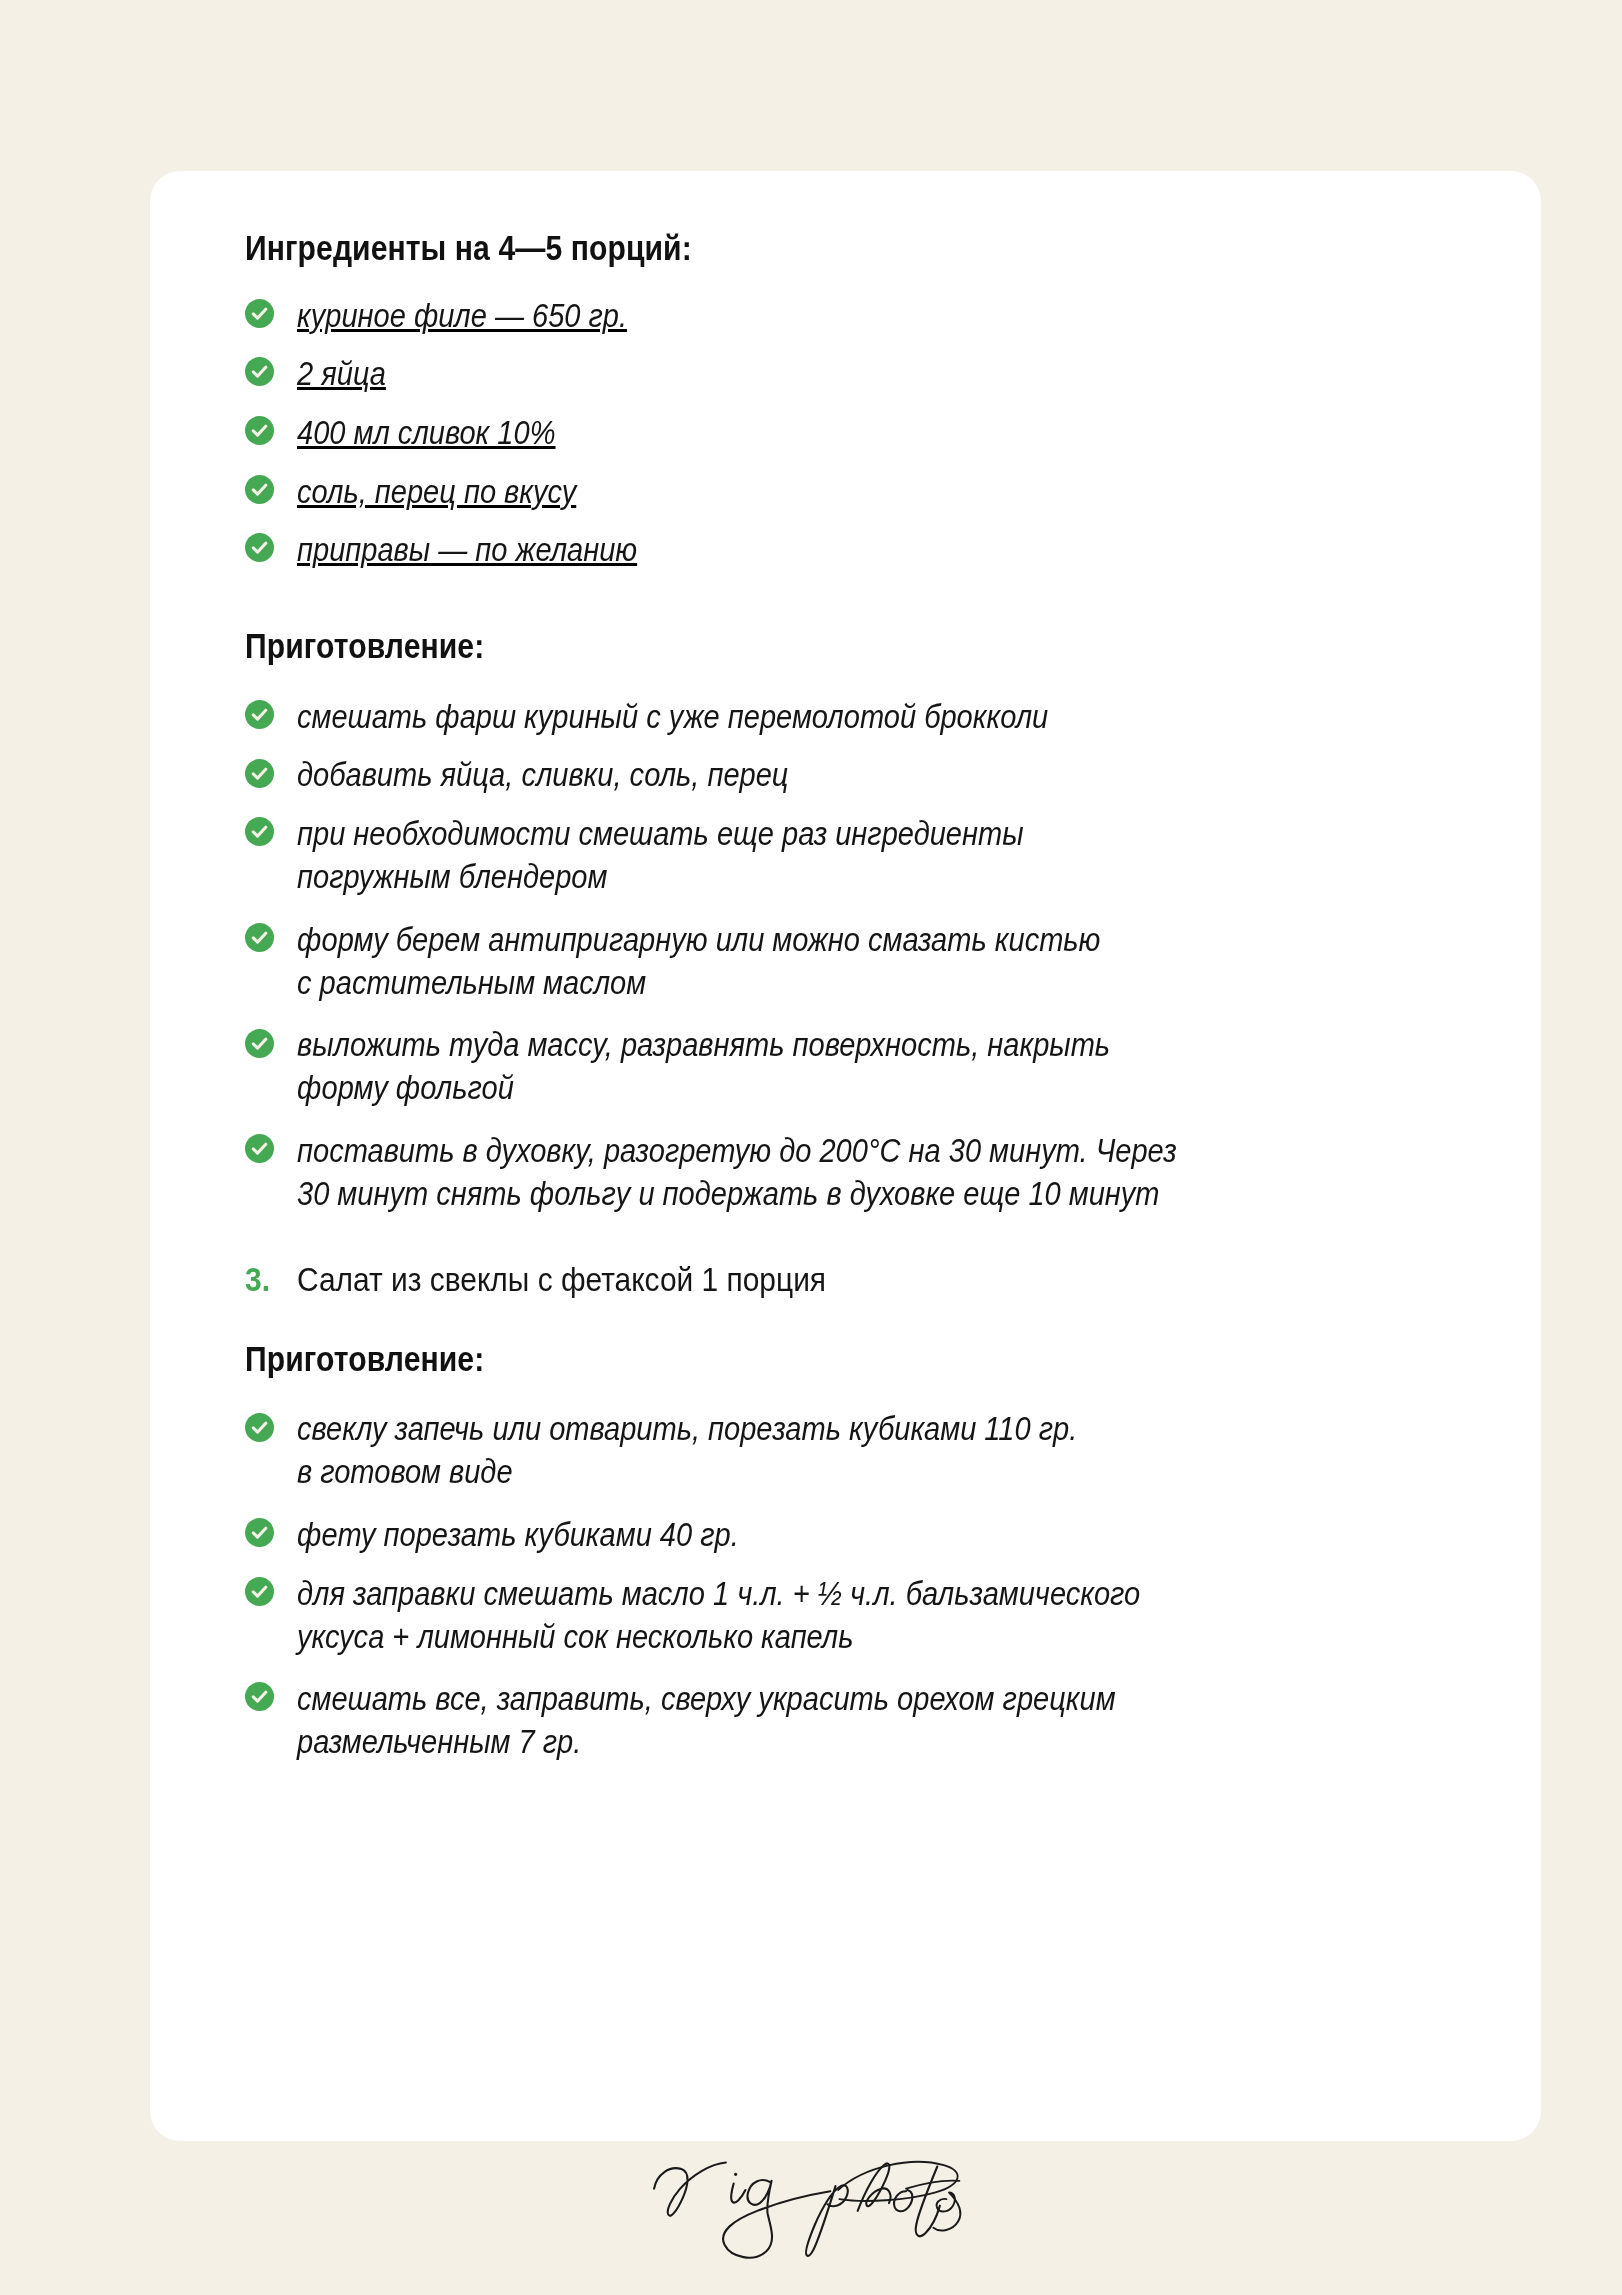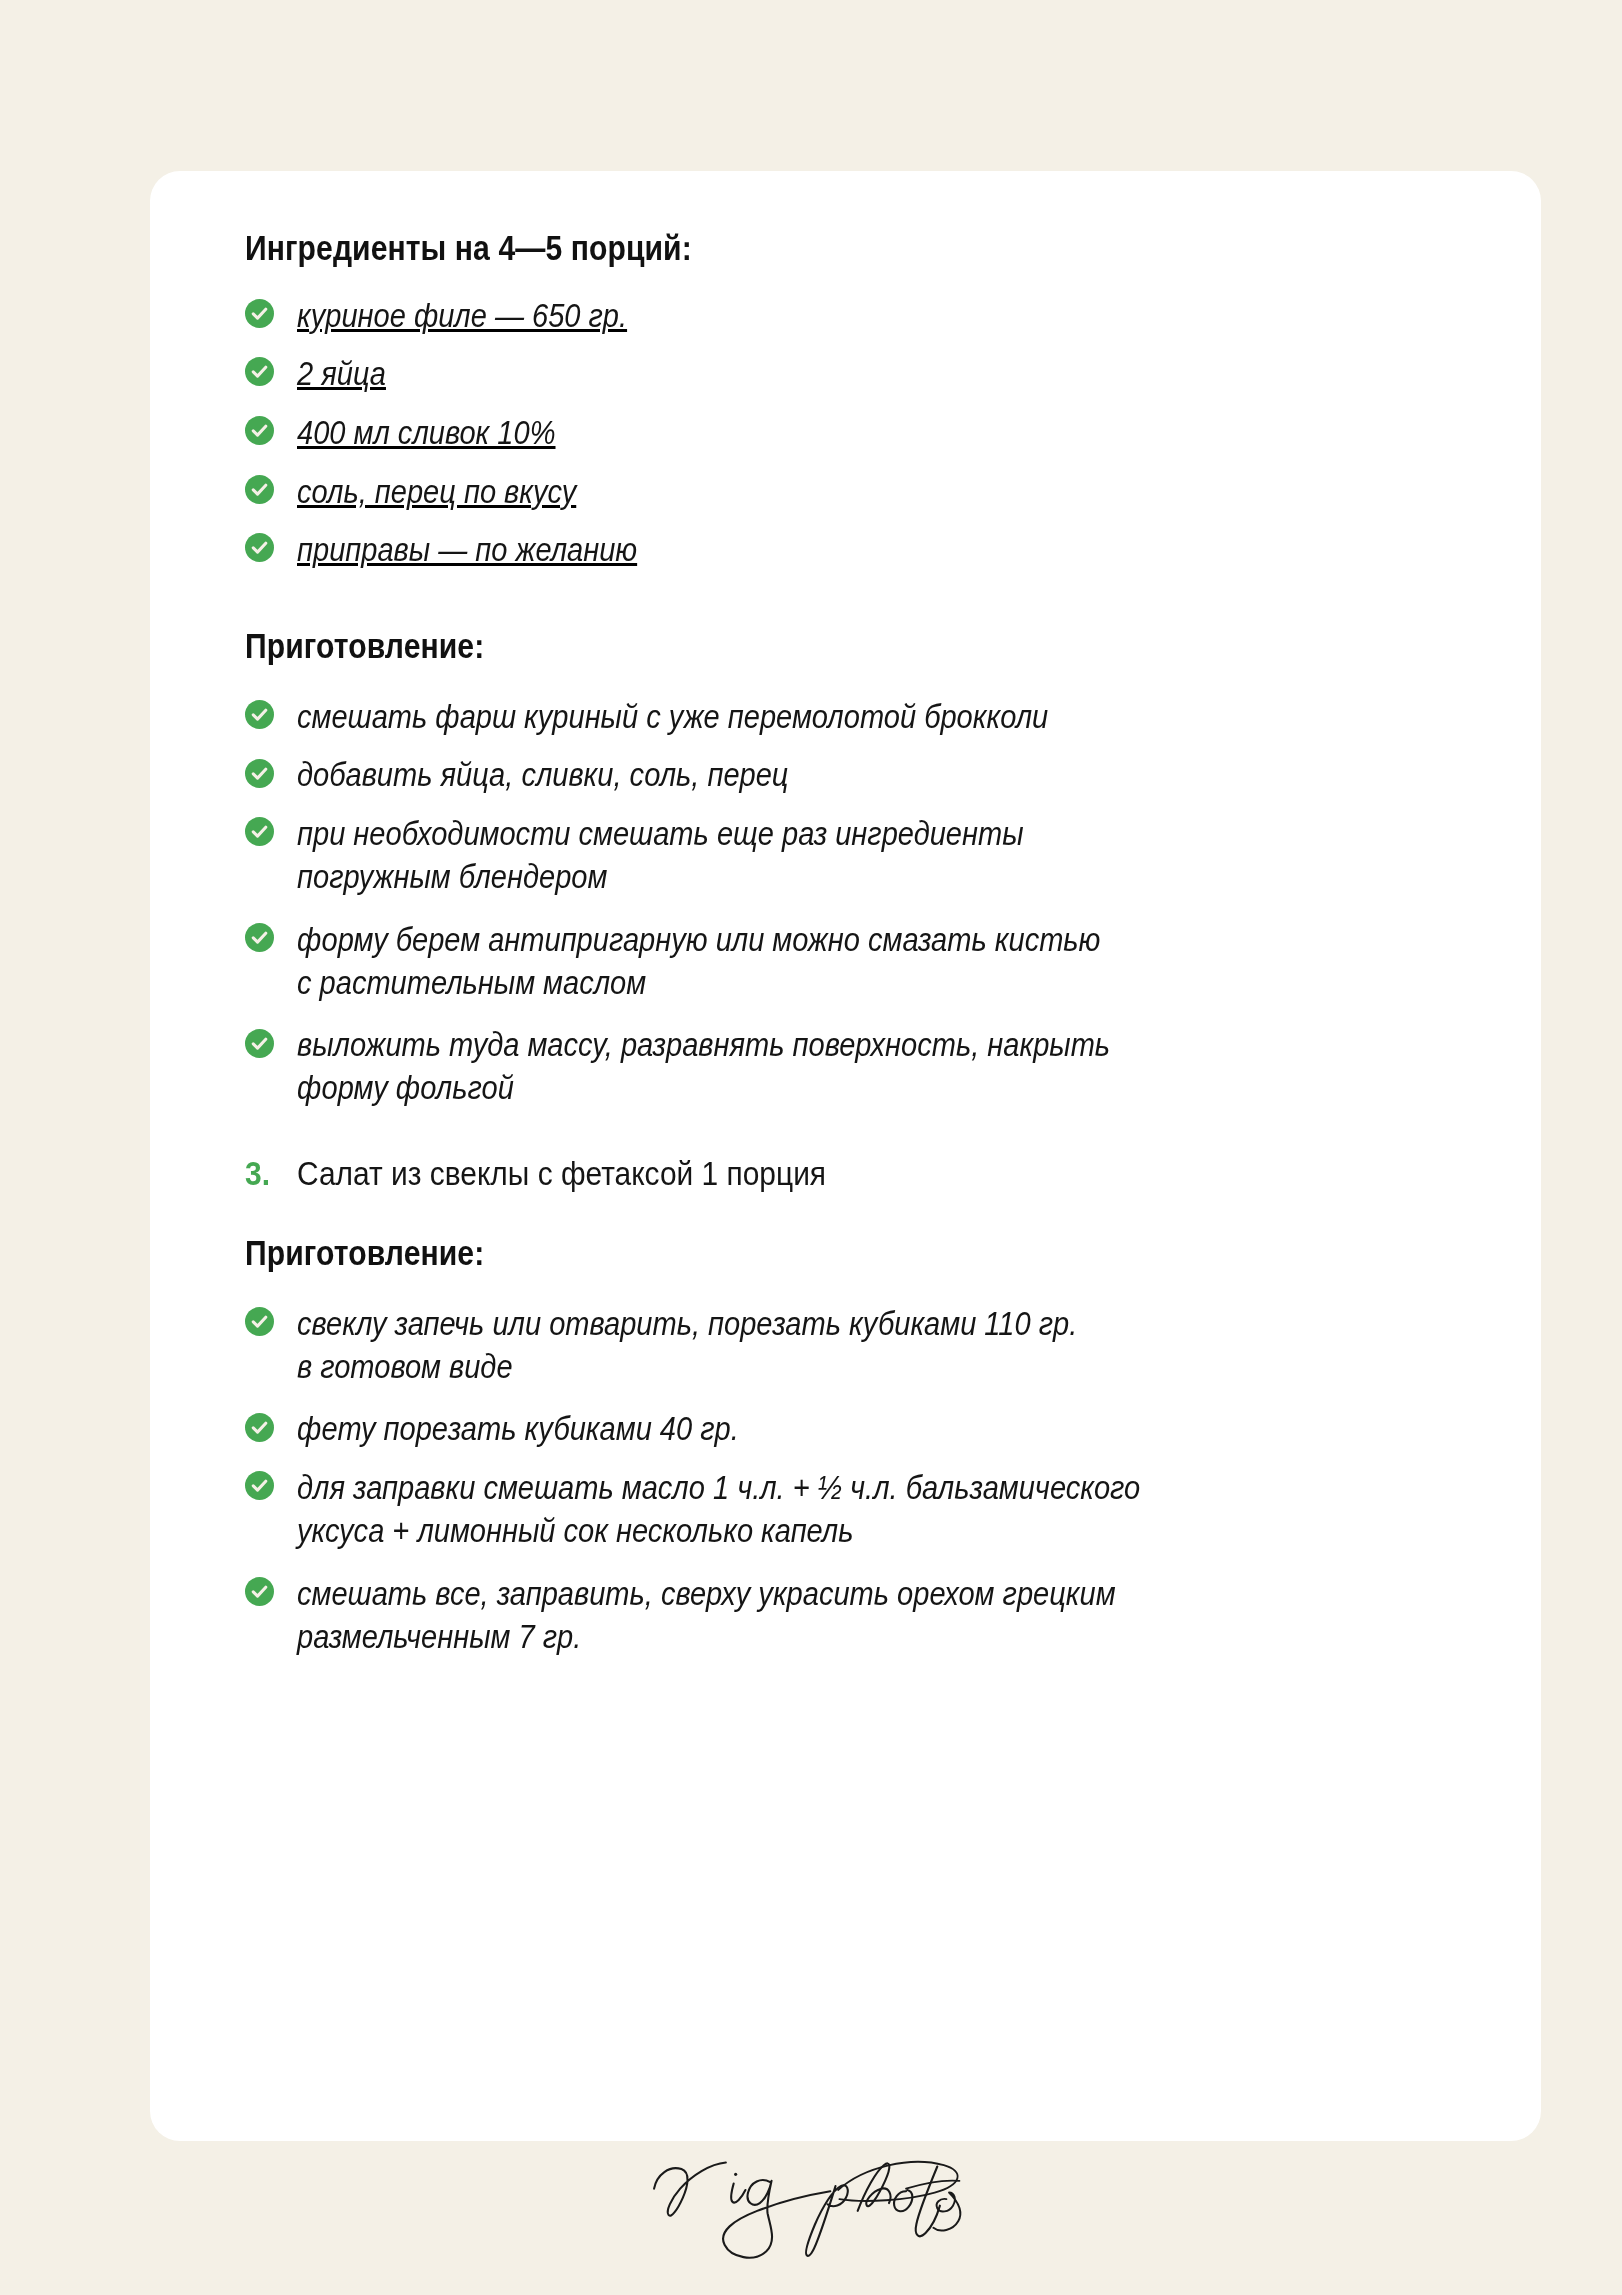--- a/index.html
+++ b/index.html
@@ -241,20 +241,30 @@
         <li class="spaced">
           <span class="check-icon">
             <svg viewBox="0 0 44 44" width="29" height="29">
                 <circle cx="22" cy="22" r="22" fill="#45A852"></circle>
                 <path d="M12.5 22.5 L19 29 L31.5 15.5" fill="none" stroke="#F4F0E6" stroke-width="4.6" stroke-linecap="round" stroke-linejoin="round"></path>
               </svg>
           </span>
           <span class="item-text">выложить туда массу, разравнять поверхность, накрыть
 форму фольгой</span>
         </li>
+        <li class="spaced">
+          <span class="check-icon">
+            <svg viewBox="0 0 44 44" width="29" height="29">
+                <circle cx="22" cy="22" r="22" fill="#45A852"></circle>
+                <path d="M12.5 22.5 L19 29 L31.5 15.5" fill="none" stroke="#F4F0E6" stroke-width="4.6" stroke-linecap="round" stroke-linejoin="round"></path>
+              </svg>
+          </span>
+          <span class="item-text">поставить в духовку, разогретую до 200°C на 30 минут. Через
+30 минут снять фольгу и подержать в духовке еще 10 минут</span>
+        </li>
       </ul>
 
       <div class="numbered-row">
         <span class="numbered-index">3.</span>
         <span class="numbered-title">Салат из свеклы с фетаксой 1 порция</span>
       </div>
 
       <div class="section-heading heading-prep-3">Приготовление:</div>
 
       <ul class="check-list loose">

